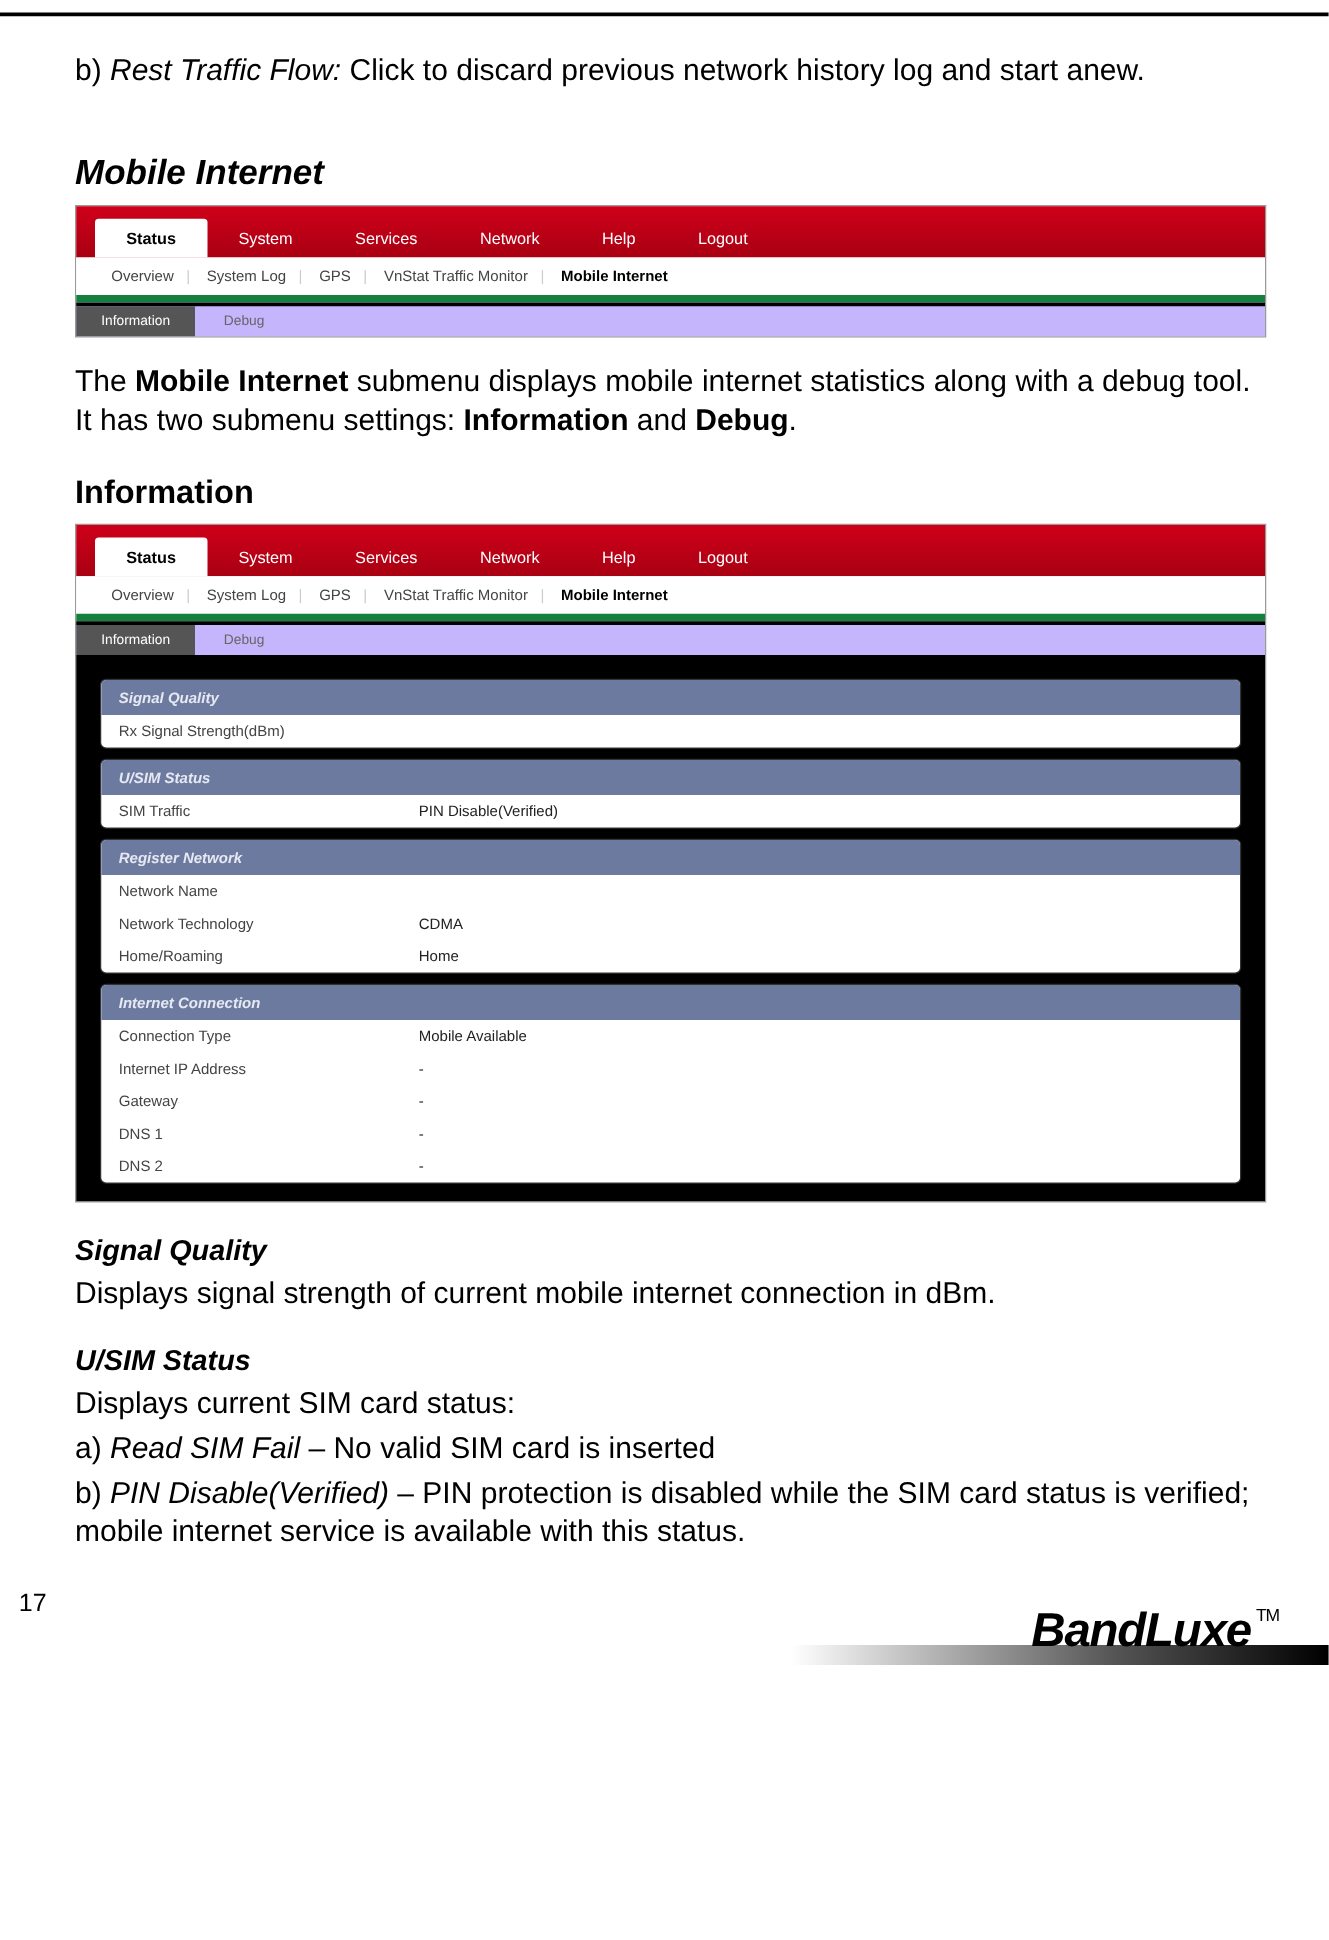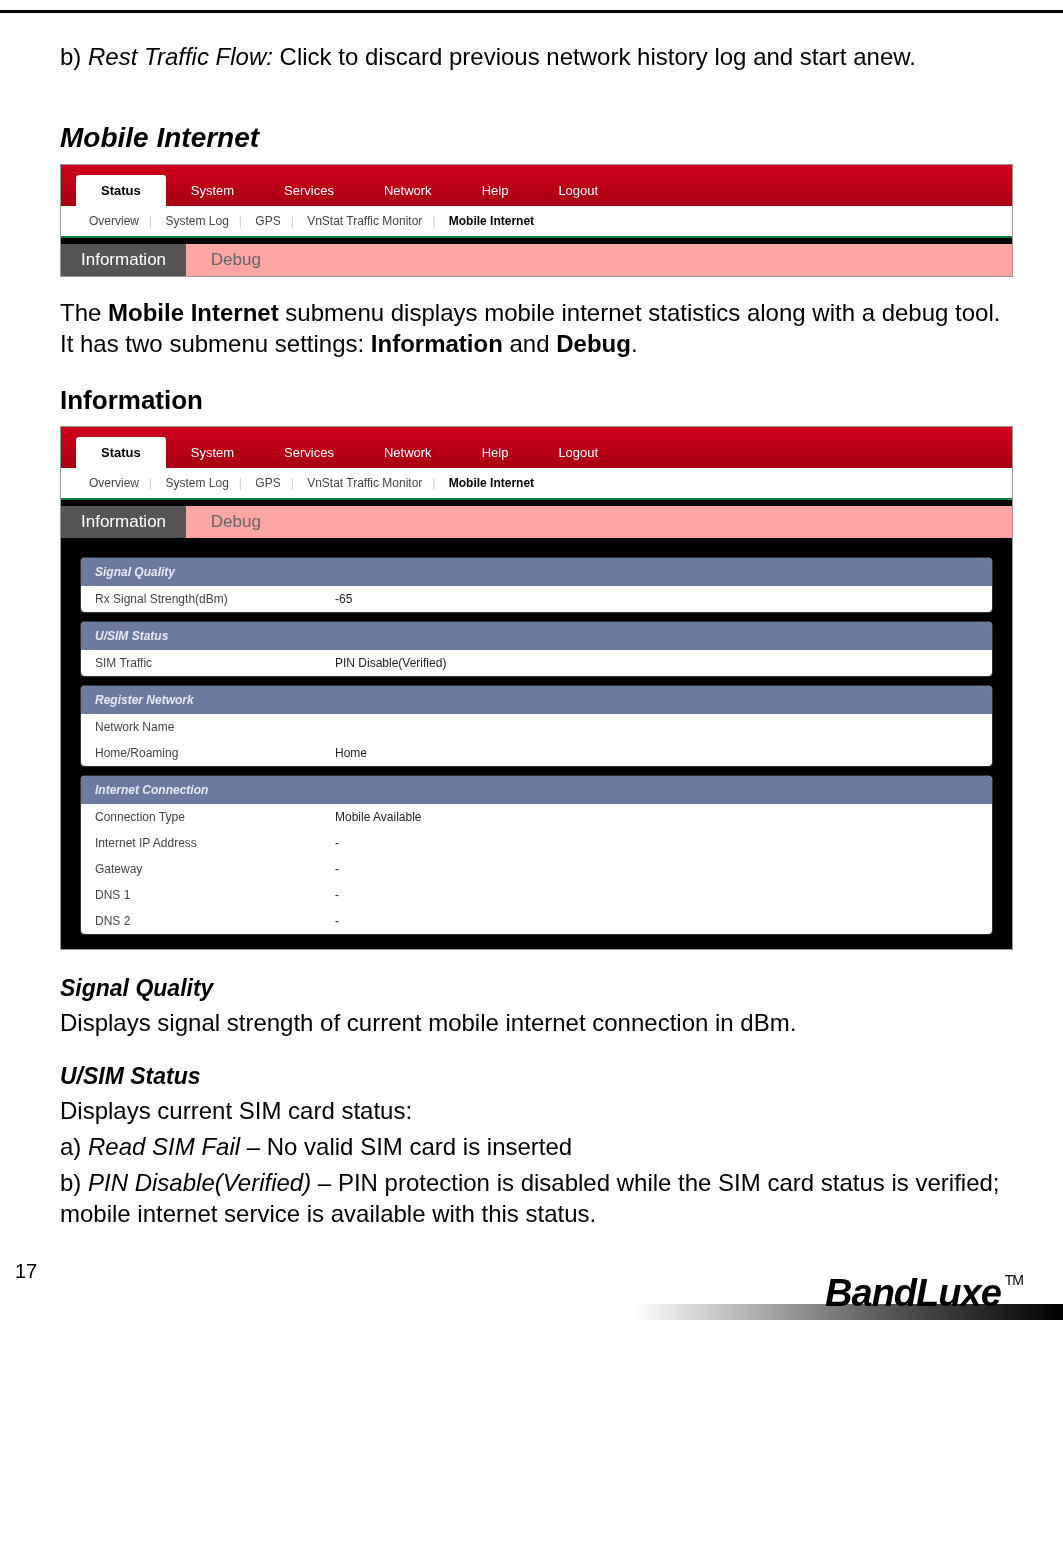--- a/index.html
+++ b/index.html
@@ -62,40 +62,40 @@
     background: #fff;
     color: #000;
     font-weight: bold;
     border-radius: 3px 3px 0 0;
   }
   .nav-sub {
     background: #fff;
     font-size: 12px;
     color: #444;
     padding: 8px 18px;
-    border-bottom: 2px solid #15803d;
+    border-bottom: 6px solid #15803d;
   }
   .nav-sub span {
     padding: 0 10px;
     cursor: pointer;
   }
   .nav-sub span.sep {
     color: #ccc;
     padding: 0;
     cursor: default;
   }
   .nav-sub span.active {
     font-weight: bold;
     color: #000;
   }
   .nav-third {
-    background: #fca5a5;
-    border-top: 6px solid #000000;
+    background: #c4b5fd;
+    border-top: 3px solid #000000;
     padding: 0;
-    font-size: 17px;
+    font-size: 11px;
   }
   .nav-third .tab3 {
     display: inline-block;
     padding: 6px 20px;
     color: #666;
     cursor: pointer;
   }
   .nav-third .tab3.active {
     background: #555;
     color: #fff;
@@ -236,36 +236,39 @@
       <span class="tab3 active">Information</span>
       <span class="tab3">Debug</span>
     </div>
 
     <div class="dark-area">
 
       <div class="panel">
         <div class="panel-header">Signal Quality</div>
         <div class="panel-row">
           <div class="label">Rx Signal Strength(dBm)</div>
-          <div class="value">-65</div>
         </div>
       </div>
 
       <div class="panel">
         <div class="panel-header">U/SIM Status</div>
         <div class="panel-row">
           <div class="label">SIM Traffic</div>
           <div class="value">PIN Disable(Verified)</div>
         </div>
       </div>
 
       <div class="panel">
         <div class="panel-header">Register Network</div>
         <div class="panel-row">
           <div class="label">Network Name</div>
+        </div>
+        <div class="panel-row">
+          <div class="label">Network Technology</div>
+          <div class="value">CDMA</div>
         </div>
         <div class="panel-row">
           <div class="label">Home/Roaming</div>
           <div class="value">Home</div>
         </div>
       </div>
 
       <div class="panel">
         <div class="panel-header">Internet Connection</div>
         <div class="panel-row">

